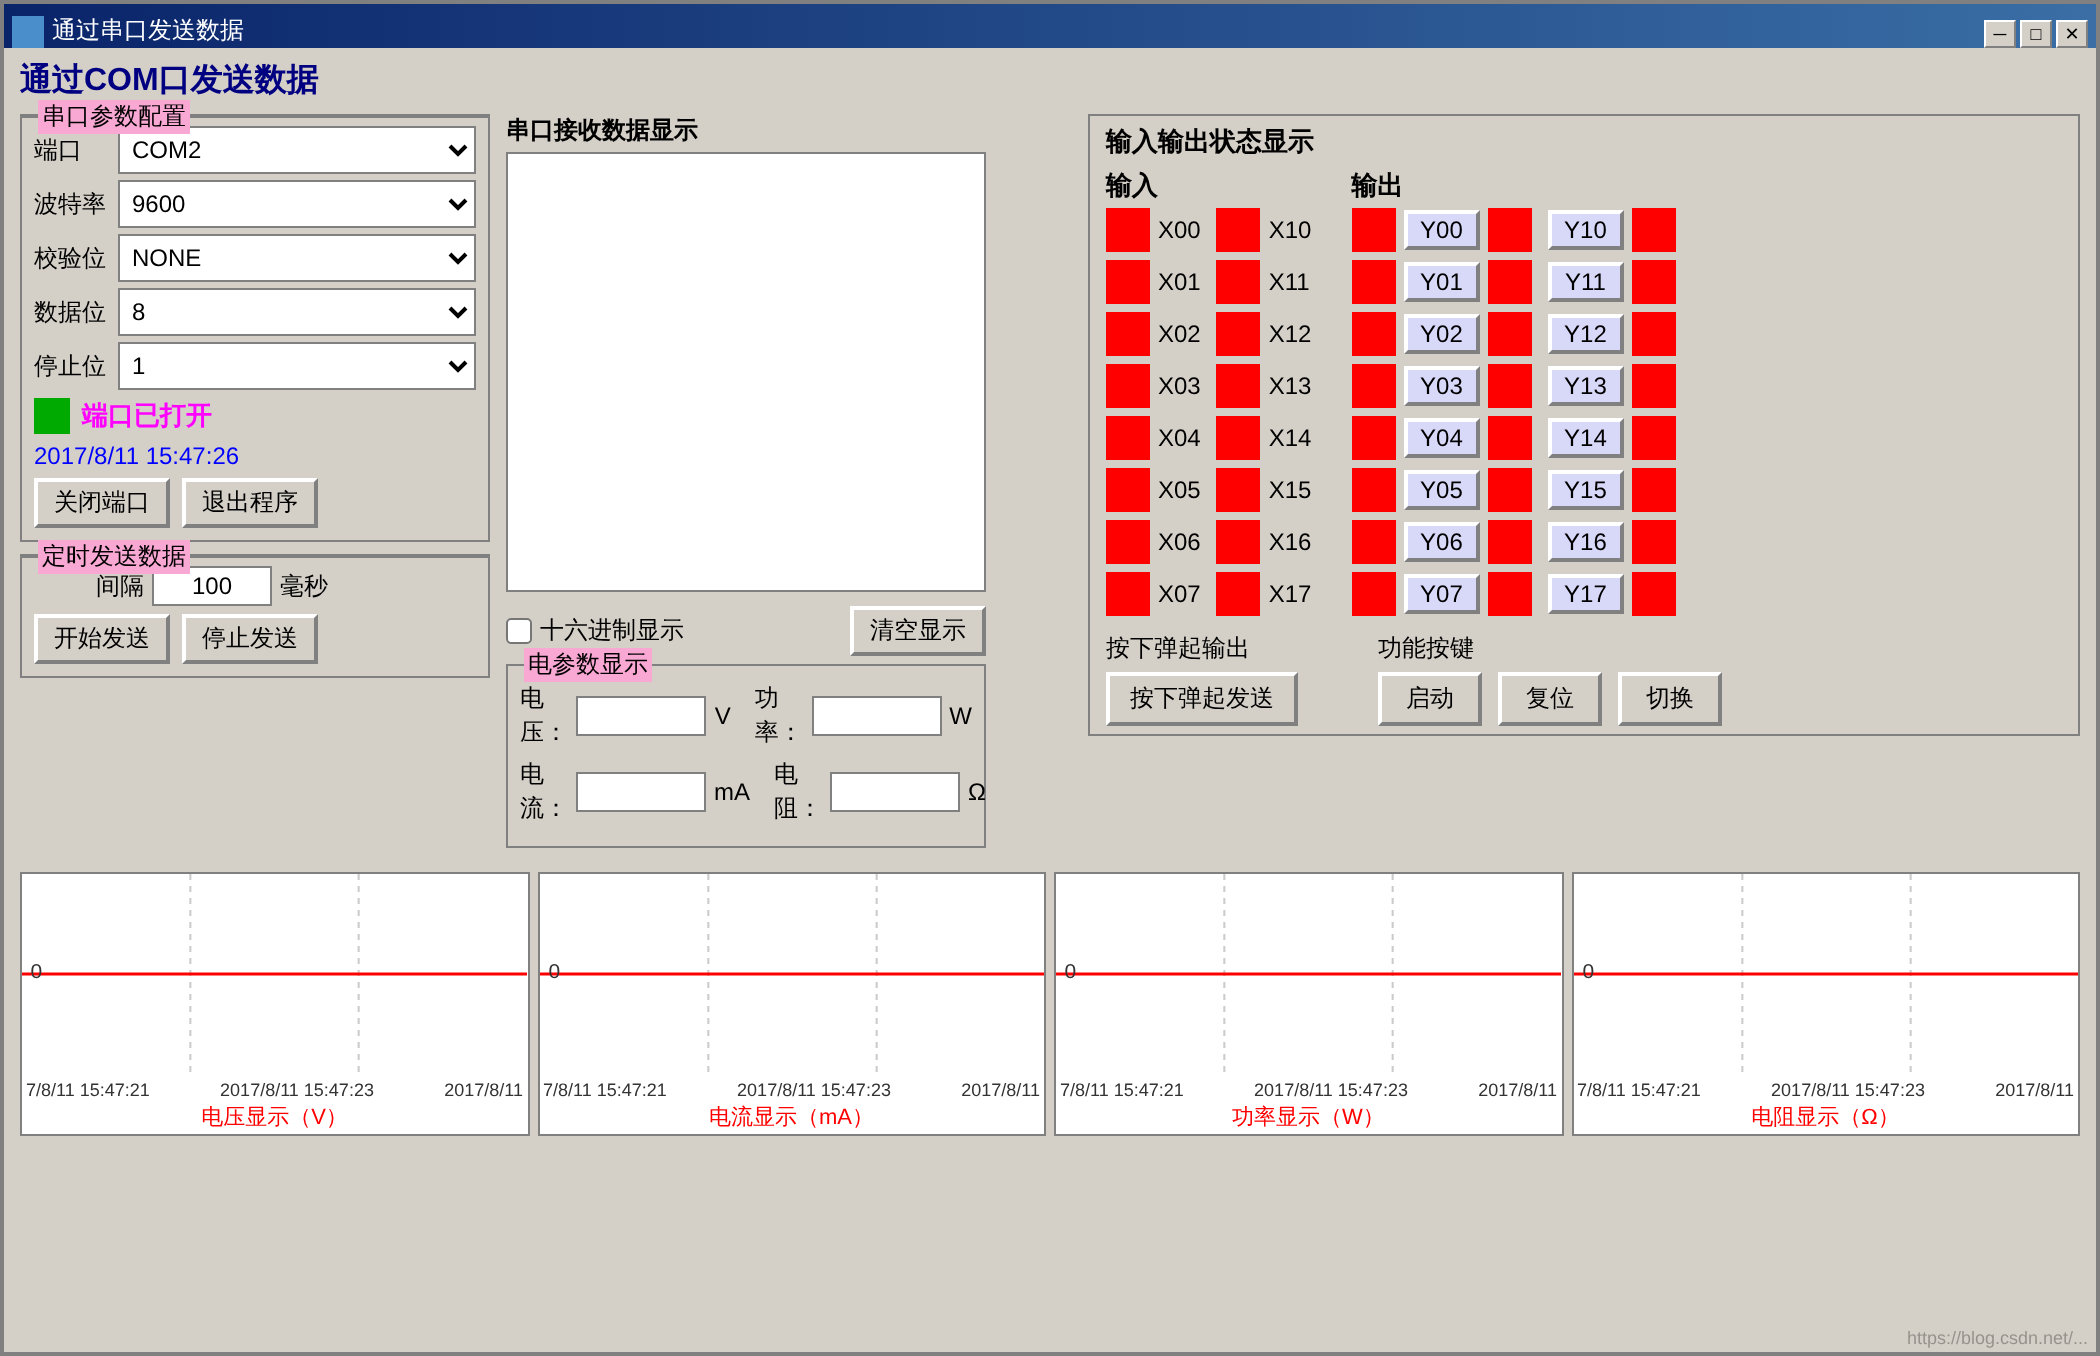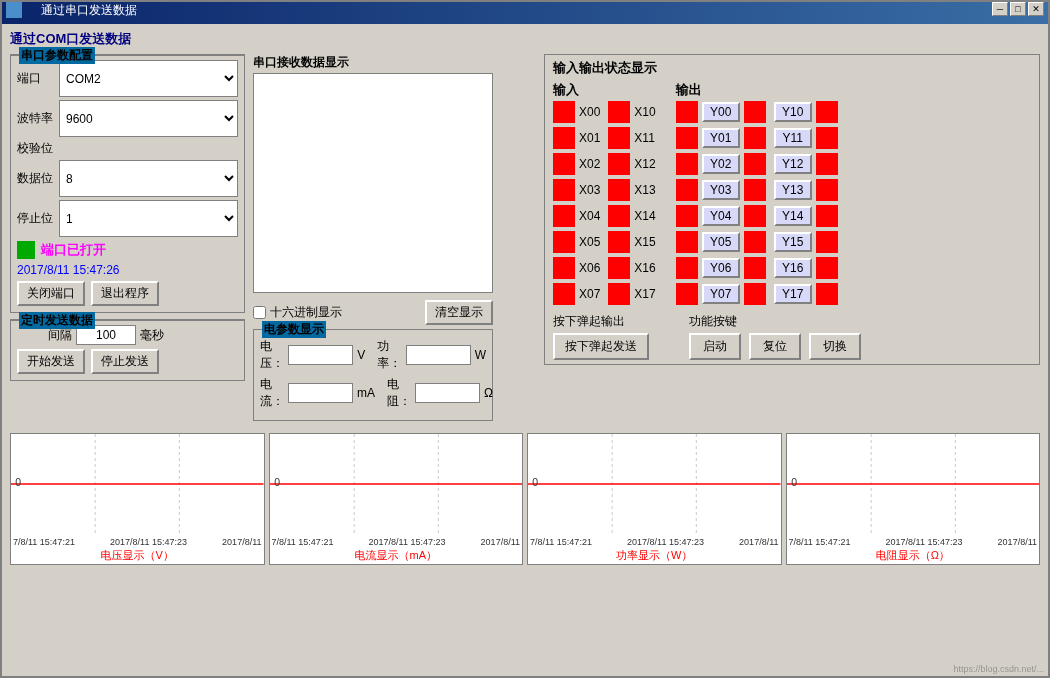--- a/index.html
+++ b/index.html
@@ -14,24 +14,23 @@
       height: 678px;
       background: #d4d0c8;
       border: 2px solid #808080;
       position: relative;
     }
     .title-bar {
       background: linear-gradient(to right, #0a246a, #3a6ea5);
       color: white;
       height: 22px;
       display: flex;
-      align-items: flex-start;
+      align-items: flex-end;
       padding: 0 4px;
       font-size: 12px;
-      gap: 15px;
     }
     .title-bar-icon {
       width: 16px; height: 16px;
       background: #4a8fcc;
       margin-right: 4px;
       display: inline-block;
     }
     .title-bar-title { flex: 1; }
     .title-bar-buttons { display: flex; gap: 2px; }
     .title-btn {
@@ -43,21 +42,21 @@
       font-size: 9px;
       display: flex; align-items: center; justify-content: center;
       cursor: pointer;
     }
     .content {
       padding: 6px 8px;
       height: calc(100% - 22px);
       overflow: hidden;
     }
     .main-title {
-      font-size: 13px;
+      font-size: 16px;
       font-weight: bold;
       color: #000080;
       margin-bottom: 6px;
     }
     .layout-row {
       display: flex;
       gap: 8px;
     }
     
     .left-panel {
@@ -69,37 +68,37 @@
       border-top: 2px solid #808080;
       padding: 4px 6px 6px;
       position: relative;
       margin-bottom: 6px;
       background: #d4d0c8;
     }
     .group-label {
       position: absolute;
       top: -9px;
       left: 8px;
-      background: #0369a1;
+      background: #f9a8d4;
       padding: 0 2px;
       font-size: 12px;
-      font-weight: bold;
+      font-weight: normal;
     }
     .form-row {
       display: flex;
       align-items: center;
       margin-bottom: 3px;
     }
     .form-label {
       width: 42px;
       font-size: 12px;
     }
     .form-select {
       flex: 1;
-      height: 37px;
+      height: 24px;
       font-size: 12px;
       border: 1px solid #808080;
       background: white;
       padding: 0 2px;
     }
     .status-row {
       display: flex;
       align-items: center;
       margin: 4px 0;
       gap: 6px;
@@ -336,20 +335,23 @@
 
           <div class="form-row">
             <span class="form-label">波特率</span>
             <select class="form-select">
               <option>9600</option><option>19200</option><option>38400</option><option>115200</option>
             </select>
           </div>
 
           <div class="form-row">
             <span class="form-label">校验位</span>
+            <select class="form-select">
+              <option>NONE</option><option>ODD</option><option>EVEN</option>
+            </select>
           </div>
 
           <div class="form-row">
             <span class="form-label">数据位</span>
             <select class="form-select">
               <option>8</option><option>7</option>
             </select>
           </div>
 
           <div class="form-row">

